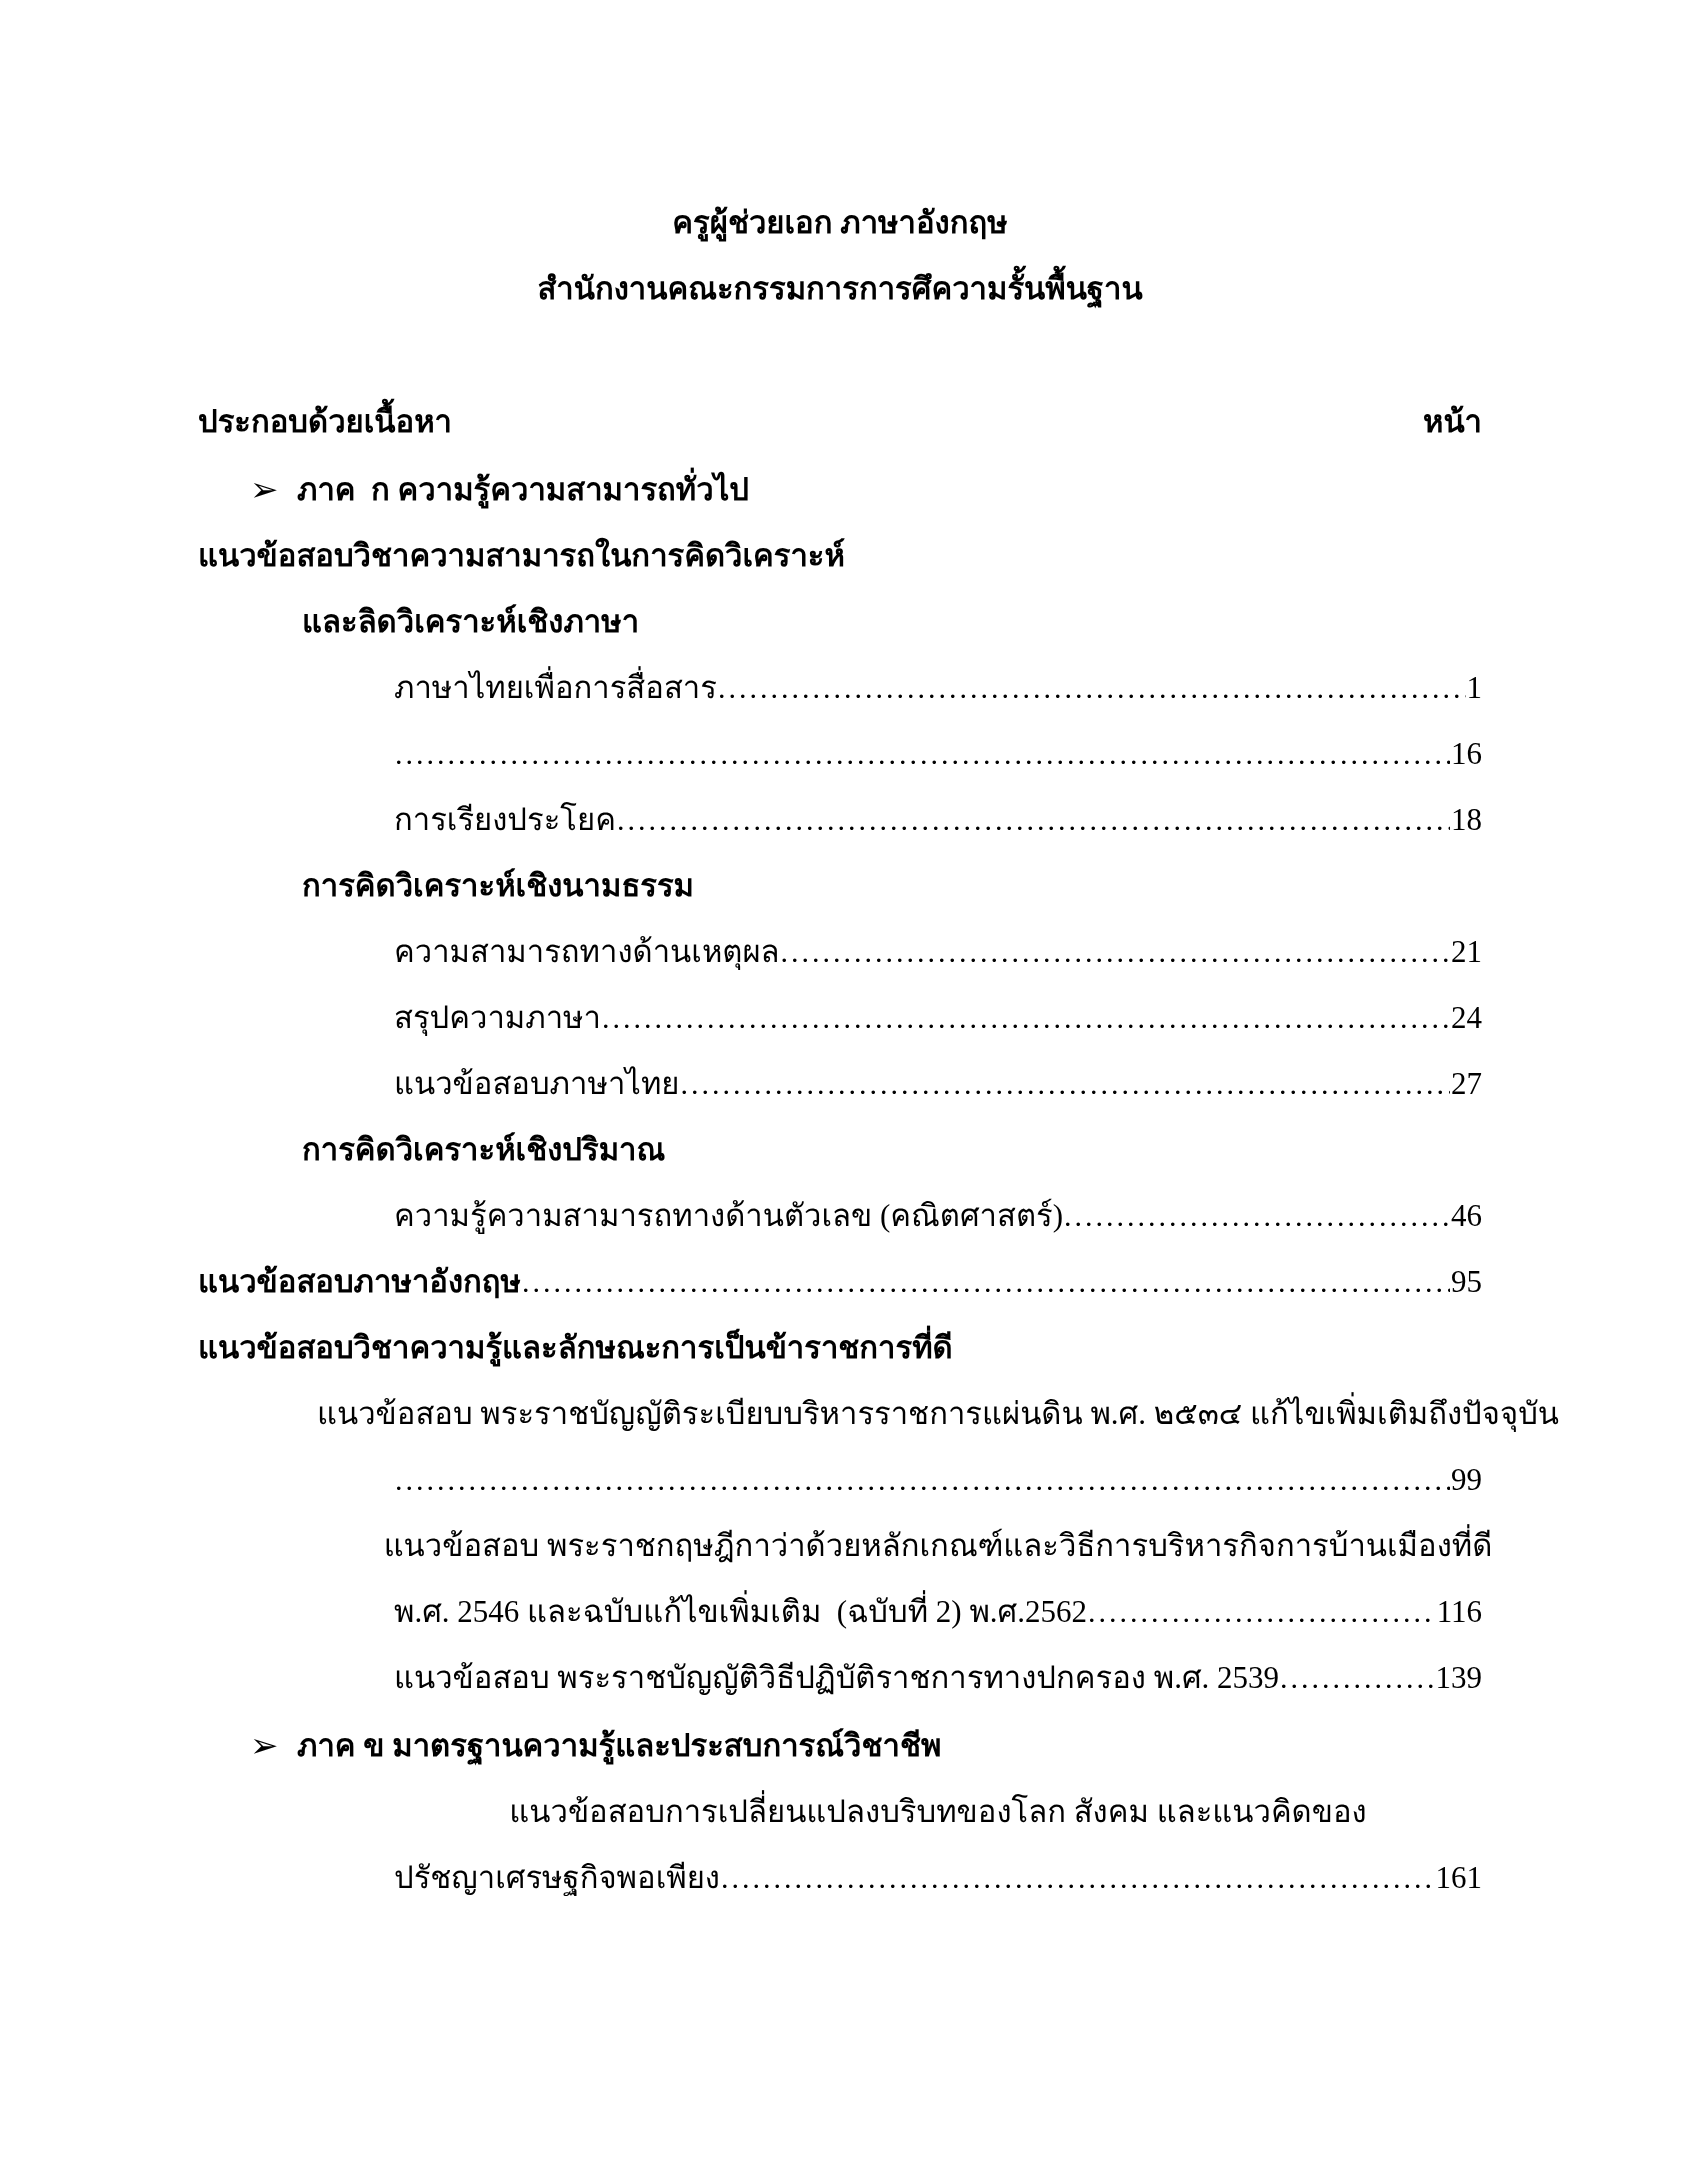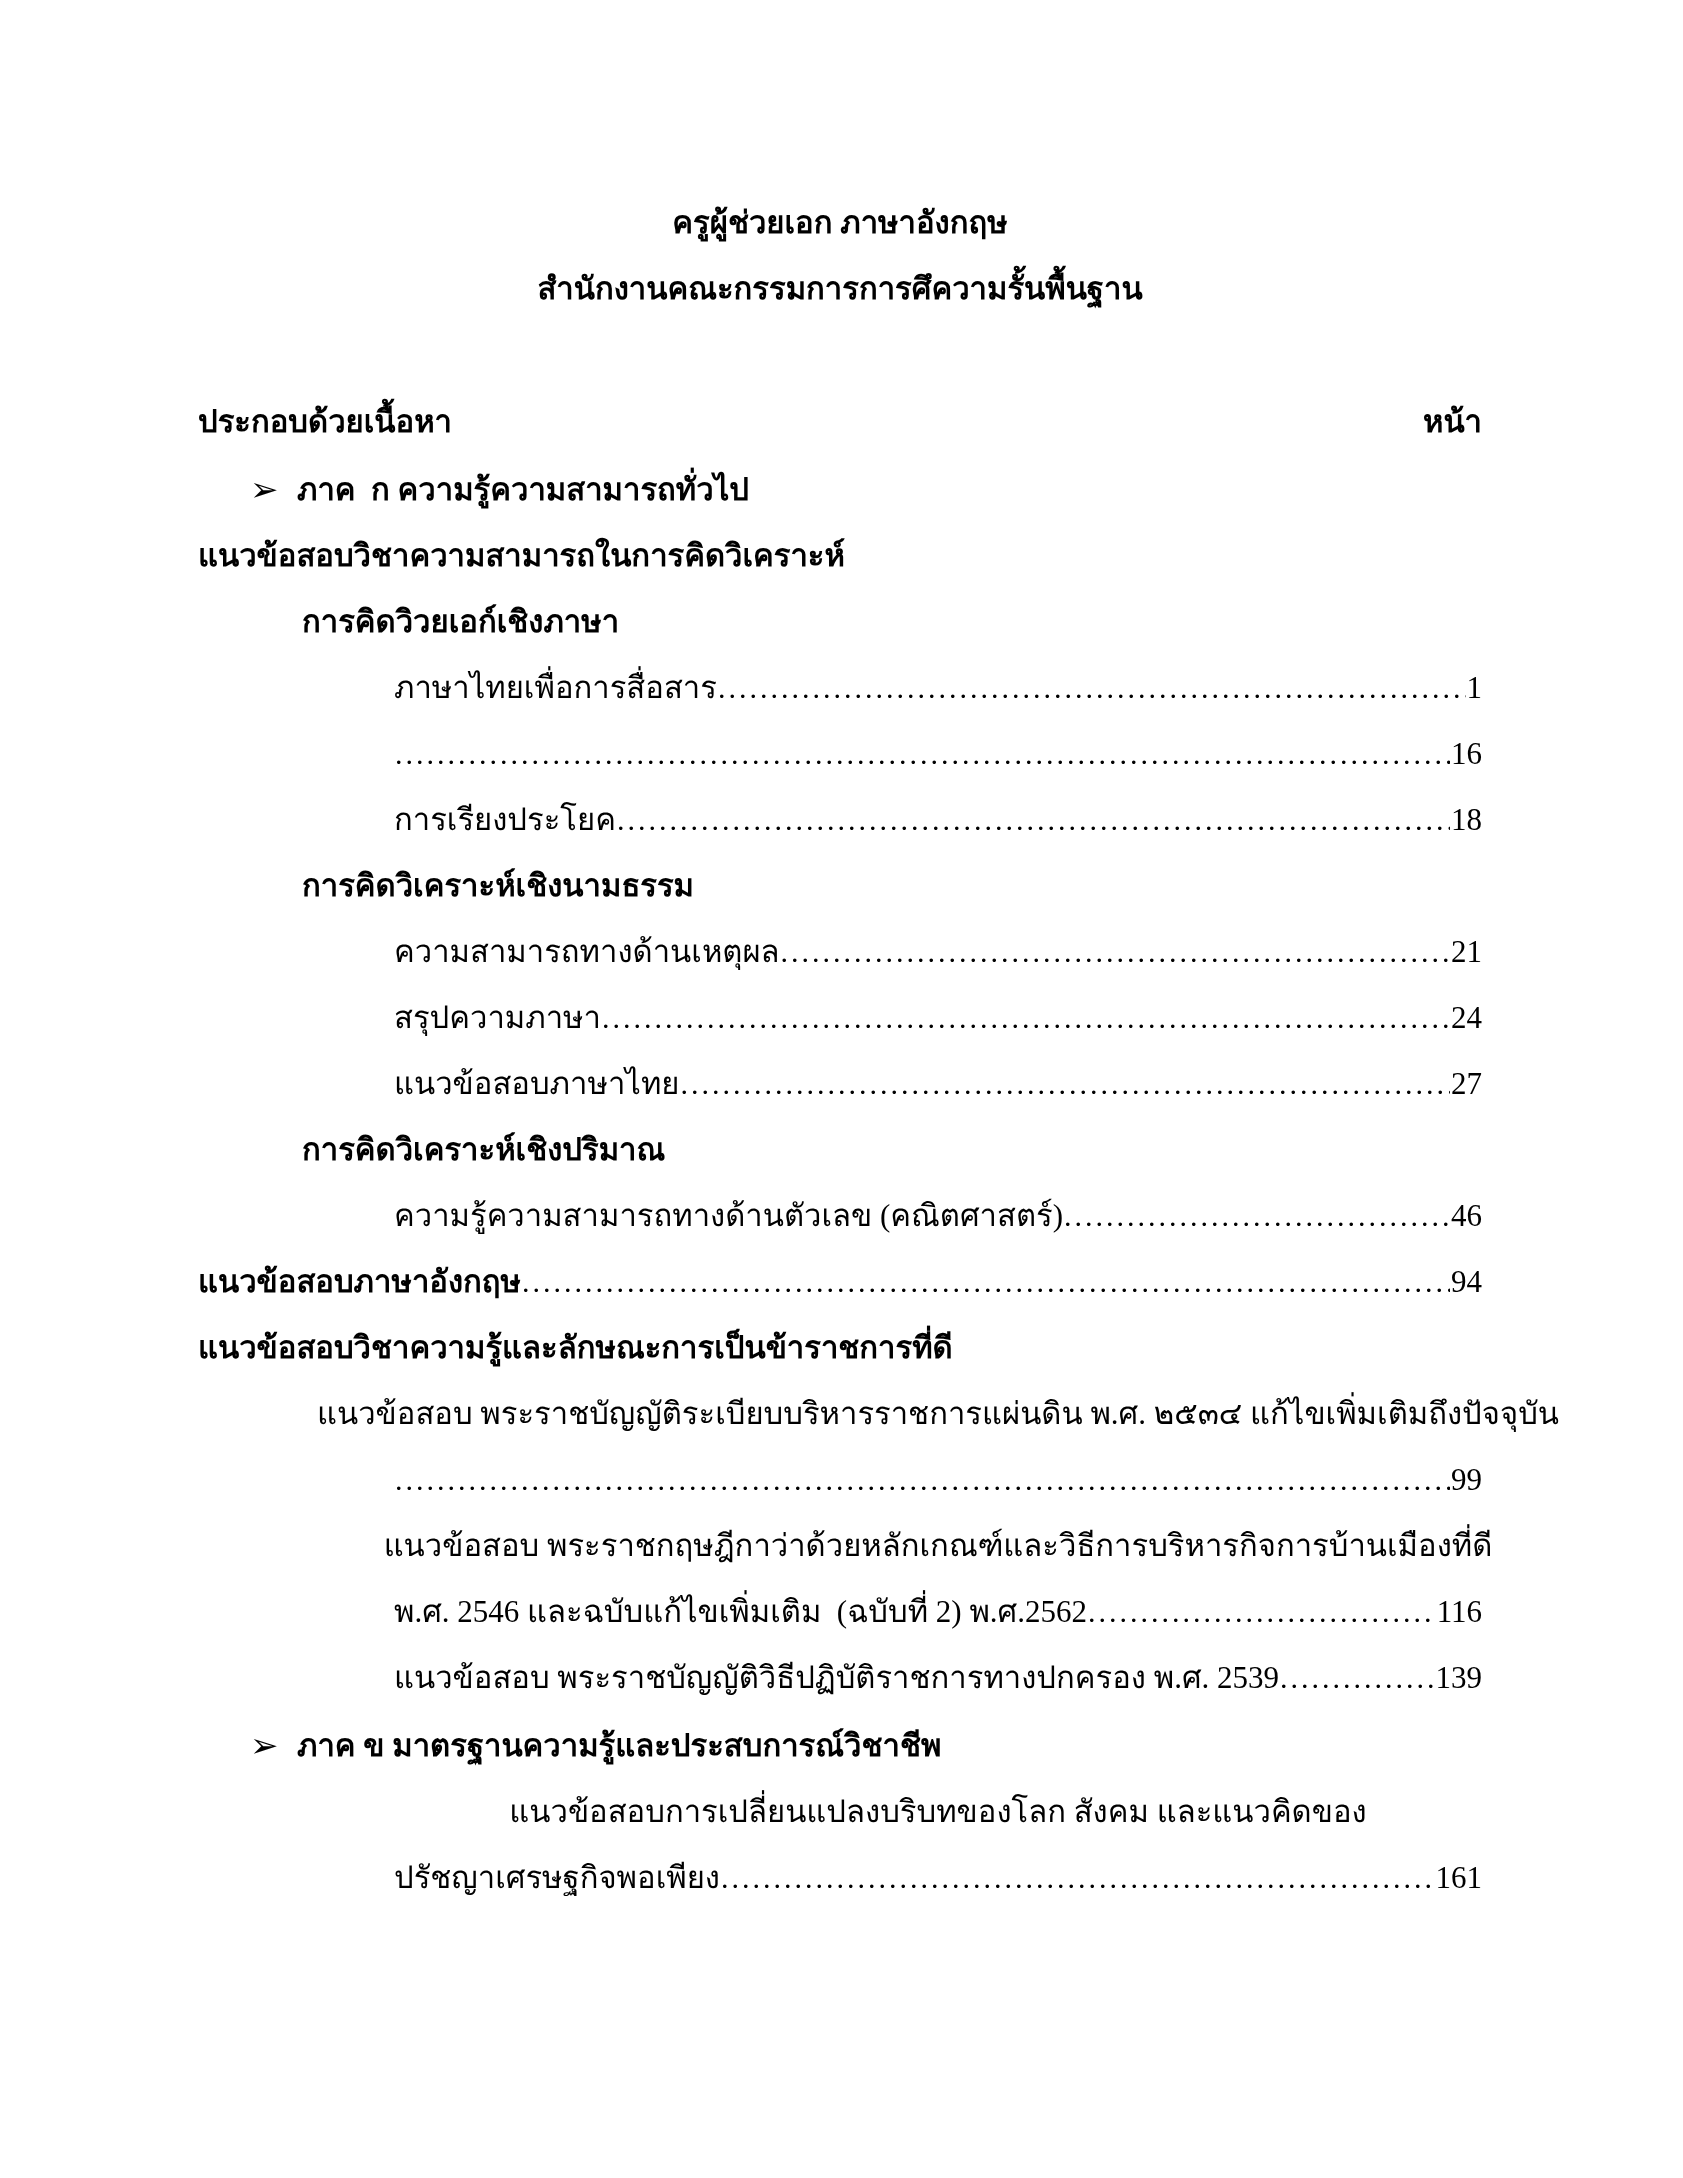--- a/index.html
+++ b/index.html
@@ -86,21 +86,21 @@
 
   <div>
       <div class="row bullet">
         <span class="arrow">➢</span>
         <span class="txt">ภาค&nbsp; ก ความรู้ความสามารถทั่วไป</span>
       </div>
       <div class="row h0">
         <span class="txt">แนวข้อสอบวิชาความสามารถในการคิดวิเคราะห์</span>
       </div>
       <div class="row h1">
-        <span class="txt">การคิดวิวยเอก์เชิงภาษา</span>
+        <span class="txt">และลิดวิเคราะห์เชิงภาษา</span>
       </div>
       <div class="row entry2">
         <span class="txt">ภาษาไทยเพื่อการสื่อสาร</span>
         <span class="leader"></span>
         <span class="pagenum">1</span>
       </div>
       <div class="row entry2">
         <span class="leader"></span>
         <span class="pagenum">16</span>
       </div>
@@ -131,21 +131,21 @@
         <span class="txt">การคิดวิเคราะห์เชิงปริมาณ</span>
       </div>
       <div class="row entry2">
         <span class="txt">ความรู้ความสามารถทางด้านตัวเลข (คณิตศาสตร์)</span>
         <span class="leader"></span>
         <span class="pagenum">46</span>
       </div>
       <div class="row h0">
         <span class="txt">แนวข้อสอบภาษาอังกฤษ</span>
         <span class="leader"></span>
-        <span class="pagenum">94</span>
+        <span class="pagenum">95</span>
       </div>
       <div class="row h0">
         <span class="txt">แนวข้อสอบวิชาความรู้และลักษณะการเป็นข้าราชการที่ดี</span>
       </div>
       <div class="row entry2">
         <span class="txt">แนวข้อสอบ พระราชบัญญัติระเบียบบริหารราชการแผ่นดิน พ.ศ. ๒๕๓๔ แก้ไขเพิ่มเติมถึงปัจจุบัน</span>
       </div>
       <div class="row entry2">
         <span class="leader"></span>
         <span class="pagenum">99</span>

